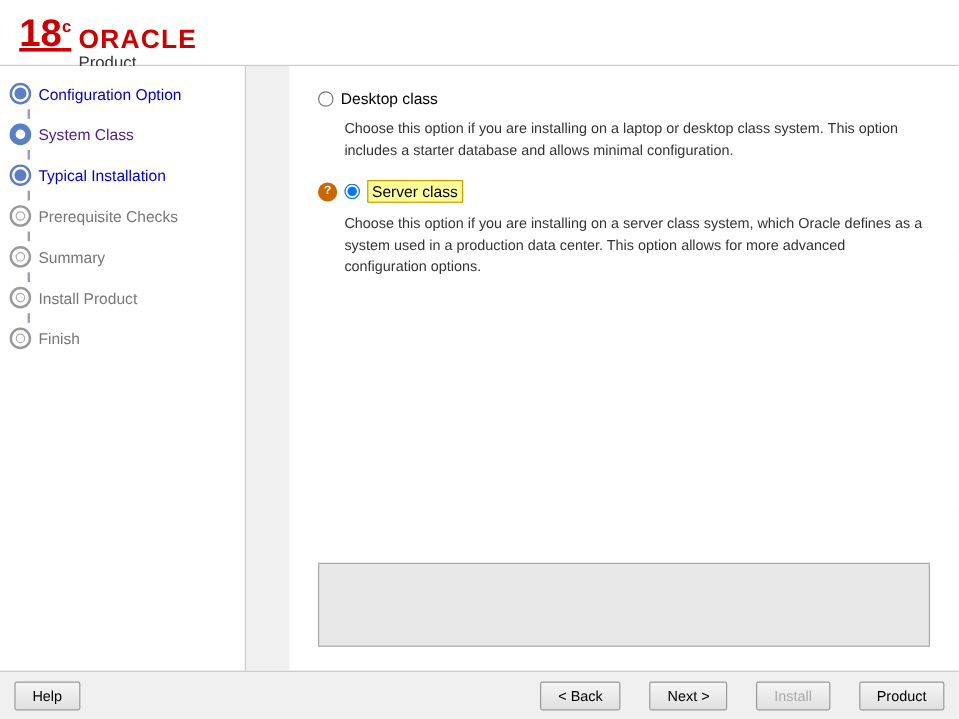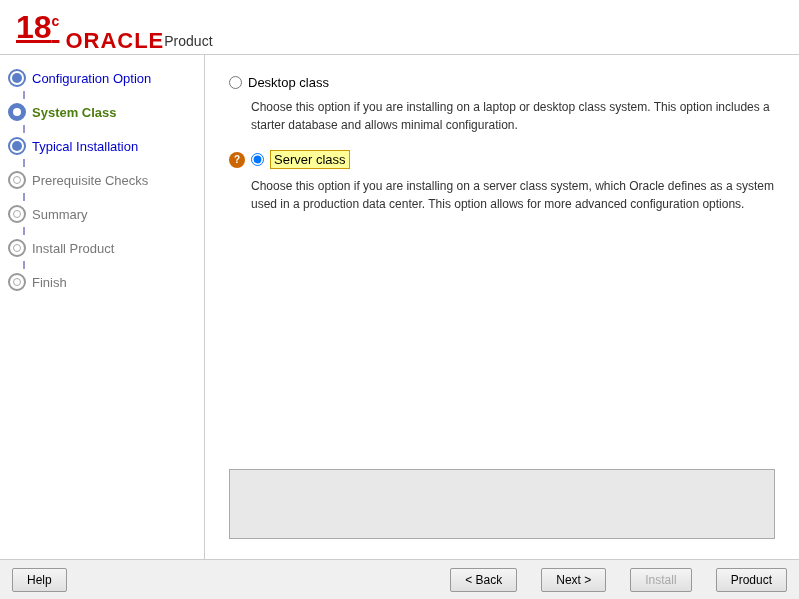--- a/index.html
+++ b/index.html
@@ -40,42 +40,43 @@
       color: #cc0000;
       line-height: 1;
       text-decoration: underline;
     }
     .oracle-18c sup {
       font-size: 14px;
       vertical-align: super;
     }
     .oracle-text {
       display: flex;
-      flex-direction: row;
-      align-items: center;
+      flex-direction: column;
+      align-items: flex-start;
       margin-top: 28px;
     }
     .oracle-brand {
       font-size: 22px;
       font-weight: bold;
       color: #cc0000;
       letter-spacing: 1px;
       line-height: 1;
     }
     .oracle-db {
       font-size: 14px;
       color: #333;
       font-weight: normal;
     }
 
     
     .main {
       display: flex;
       flex: 1;
       overflow: hidden;
+      gap: 36px;
     }
 
     
     .sidebar {
       width: 205px;
       background: #fff;
       border-right: 1px solid #ccc;
       padding: 10px 0;
       display: flex;
       flex-direction: column;
@@ -109,22 +110,22 @@
       border: 2px solid #5a7ec7;
       border-radius: 50%;
       background: #fff;
     }
     .sidebar-item-label {
       font-size: 13px;
       color: #0000cc;
       text-decoration: none;
     }
     .sidebar-item-label.active {
-      font-weight: bold;
-      color: #4d7c0f;
+      font-weight: normal;
+      color: #4c1d95;
       text-decoration: none;
     }
     .sidebar-item-label.inactive {
       color: #777;
       text-decoration: none;
     }
 
     
     .sidebar-connector {
       display: flex;

